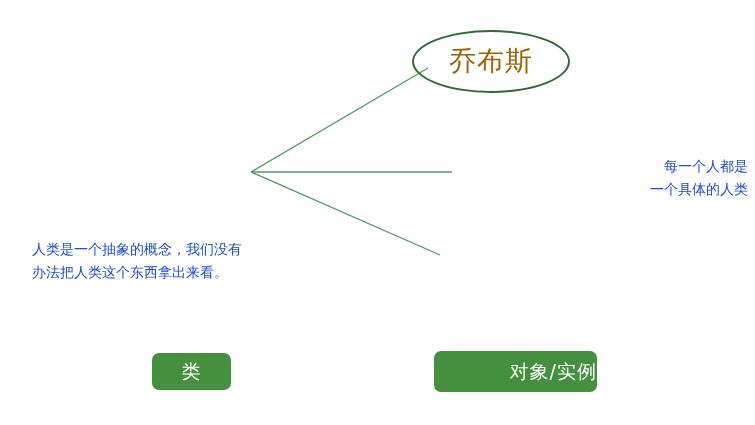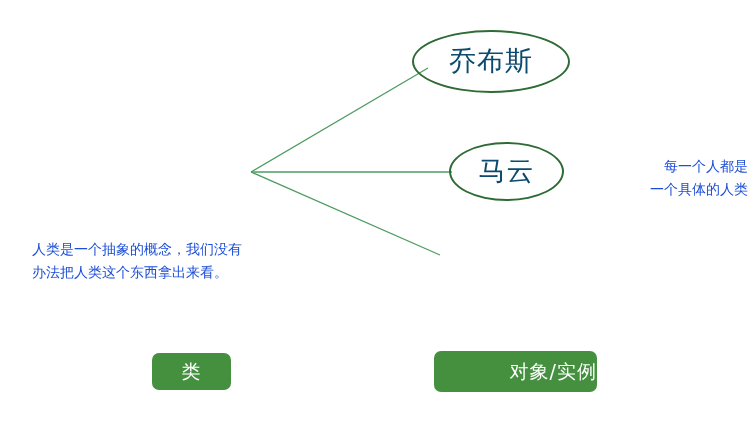--- a/index.html
+++ b/index.html
@@ -27,21 +27,21 @@
   }
   .node {
     position: absolute;
     display: flex;
     align-items: center;
     justify-content: center;
     box-sizing: border-box;
     border: 2.5px solid #2e6b35;
     border-radius: 50%;
     background: transparent;
-    color: #0c4a6e;
+    color: #a16207;
     font-weight: 400;
     letter-spacing: 1px;
     line-height: 1;
     white-space: nowrap;
   }
   .node-label {
     display: block;
     transform: translateY(-1px);
   }
   #node-human {
@@ -133,23 +133,20 @@
     <line x1="251" y1="172" x2="428" y2="68" stroke="#4d9c60" stroke-width="1.3"></line>
     <line x1="251" y1="172" x2="452" y2="172" stroke="#4d9c60" stroke-width="1.3"></line>
     <line x1="251" y1="172" x2="440" y2="255" stroke="#4d9c60" stroke-width="1.3"></line>
   </svg>
 
 
   <div class="node" id="node-jobs">
     <span class="node-label">乔布斯</span>
   </div>
 
-  <div class="node" id="node-majun">
-    <span class="node-label">马云</span>
-  </div>
 
 
   <div class="note" id="note-right">每一个人都是
 一个具体的人类</div>
 
   <div class="note" id="note-abstract">人类是一个抽象的概念，我们没有
 办法把人类这个东西拿出来看。</div>
 
 
   <div class="pill" id="pill-class">

